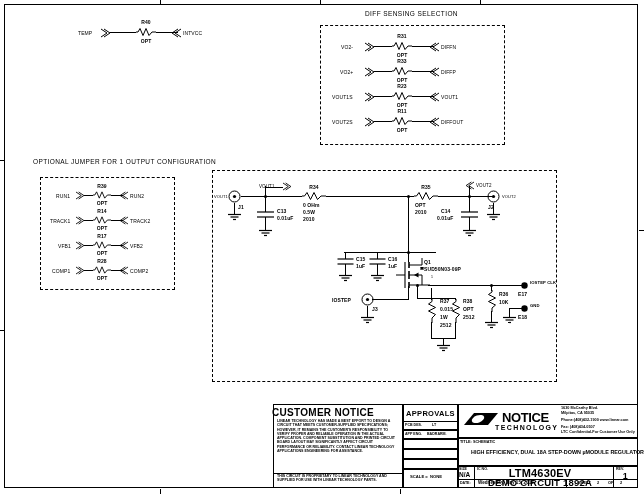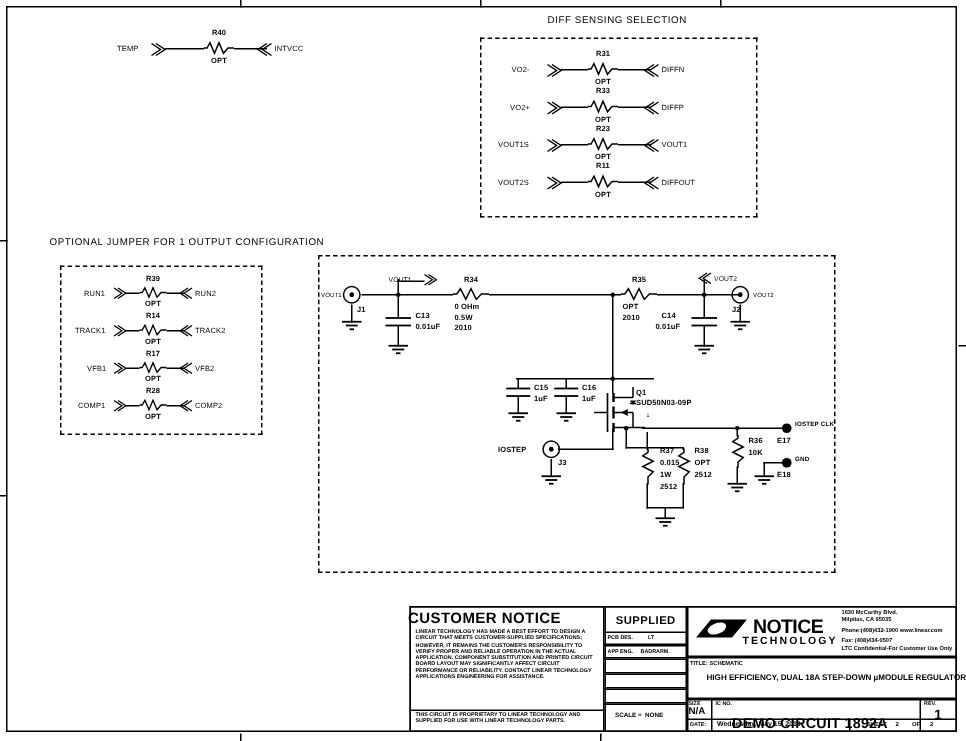--- a/index.html
+++ b/index.html
@@ -668,21 +668,21 @@
 
   <div class="tb" style="left:273px;top:404px;width:365px;height:84px;"></div>
 
   <div class="tb-cell" style="left:273px;top:404px;width:130px;height:84px;"></div>
   <div class="tb-head" style="left:258px;top:407px;width:130px;font-size:10px;">CUSTOMER NOTICE</div>
   <div class="notice-body" style="left:277px;top:419px;width:122px;">LINEAR TECHNOLOGY HAS MADE A BEST EFFORT TO DESIGN A CIRCUIT THAT MEETS CUSTOMER-SUPPLIED SPECIFICATIONS; HOWEVER, IT REMAINS THE CUSTOMER'S RESPONSIBILITY TO VERIFY PROPER AND RELIABLE OPERATION IN THE ACTUAL APPLICATION. COMPONENT SUBSTITUTION AND PRINTED CIRCUIT BOARD LAYOUT MAY SIGNIFICANTLY AFFECT CIRCUIT PERFORMANCE OR RELIABILITY. CONTACT LINEAR TECHNOLOGY APPLICATIONS ENGINEERING FOR ASSISTANCE.</div>
   <div class="tb-cell" style="left:273px;top:473px;width:130px;height:15px;border-top:1px solid #000;border-left:0;border-right:0;border-bottom:0;"></div>
   <div class="notice-body" style="left:277px;top:474px;width:122px;">THIS CIRCUIT IS PROPRIETARY TO LINEAR TECHNOLOGY AND SUPPLIED FOR USE WITH LINEAR TECHNOLOGY PARTS.</div>
 
   <div class="tb-cell" style="left:403px;top:404px;width:55px;height:84px;"></div>
-  <div class="tb-head" style="left:403px;top:409px;width:55px;font-size:7.5px;">SUPPLIED</div>
+  <div class="tb-head" style="left:403px;top:409px;width:55px;font-size:7.5px;">APPROVALS</div>
   <div class="tb-cell" style="left:403px;top:421px;width:55px;height:9px;border-left:0;border-right:0;"></div>
   <div class="tiny" style="left:405px;top:423px;font-size:3.6px;">PCB DES.</div>
   <div class="tiny" style="left:432px;top:423px;font-size:3.6px;">LT</div>
   <div class="tb-cell" style="left:403px;top:430px;width:55px;height:9px;border-left:0;border-right:0;"></div>
   <div class="tiny" style="left:405px;top:432px;font-size:3.6px;">APP ENG.</div>
   <div class="tiny" style="left:427px;top:432px;font-size:3.6px;">BADRARM.</div>
   <div class="tb-cell" style="left:403px;top:439px;width:55px;height:10px;border-left:0;border-right:0;"></div>
   <div class="tb-cell" style="left:403px;top:449px;width:55px;height:10px;border-left:0;border-right:0;"></div>
   <div class="tb-cell" style="left:403px;top:459px;width:55px;height:10px;border-left:0;border-right:0;"></div>
   <div class="tb-cell" style="left:403px;top:469px;width:55px;height:19px;border-left:0;border-right:0;border-bottom:0;"></div>
@@ -707,20 +707,21 @@
   <div class="tb-cell" style="left:458px;top:438px;width:180px;height:28px;"></div>
   <div class="tiny" style="left:460px;top:440px;font-size:3.8px;">TITLE:</div>
   <div class="tiny" style="left:473px;top:440px;font-size:3.8px;">SCHEMATIC</div>
   <div class="tiny" style="left:471px;top:450px;font-size:5.4px;">HIGH EFFICIENCY, DUAL 18A  STEP-DOWN µMODULE REGULATOR</div>
 
   <div class="tb-cell" style="left:458px;top:466px;width:180px;height:22px;"></div>
   <div class="tb-cell" style="left:458px;top:466px;width:17px;height:22px;border-top:0;border-left:0;border-bottom:0;"></div>
   <div class="tiny" style="left:459px;top:467px;font-size:3.6px;">SIZE</div>
   <div class="tiny" style="left:459px;top:473px;font-size:6.5px;">N/A</div>
   <div class="tiny" style="left:477px;top:467px;font-size:3.6px;">IC NO.</div>
+  <div class="pn" style="left:475px;top:467px;width:130px;">LTM4630EV</div>
   <div class="pn2" style="left:475px;top:477px;width:130px;">DEMO CIRCUIT 1892A</div>
   <div class="tb-cell" style="left:613px;top:466px;width:25px;height:22px;border-top:0;border-right:0;border-bottom:0;"></div>
   <div class="tiny" style="left:616px;top:467px;font-size:3.6px;">REV.</div>
   <div class="tb-head" style="left:613px;top:471px;width:25px;font-size:9px;">1</div>
 
   <div class="tb-cell" style="left:458px;top:479px;width:180px;height:9px;border-left:0;border-right:0;border-bottom:0;"></div>
   <div class="tiny" style="left:460px;top:481px;font-size:3.6px;">DATE:</div>
   <div class="tiny" style="left:478px;top:480.5px;font-size:4.6px;">Wednesday, May 15, 2013</div>
   <div class="tb-cell" style="left:566px;top:479px;width:72px;height:9px;border-top:0;border-right:0;border-bottom:0;"></div>
   <div class="tiny" style="left:578px;top:481px;font-size:3.9px;">SHEET</div>

